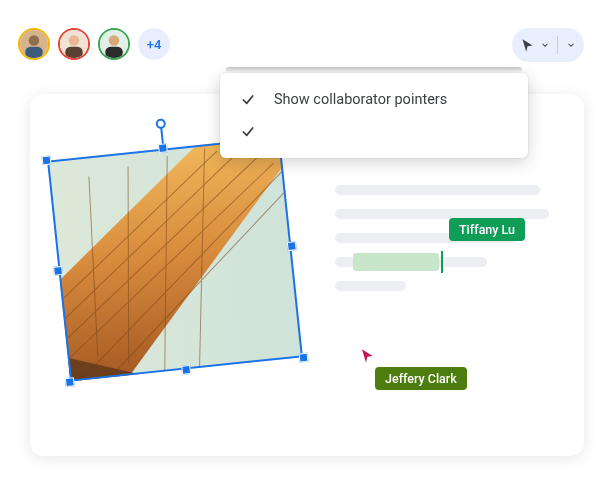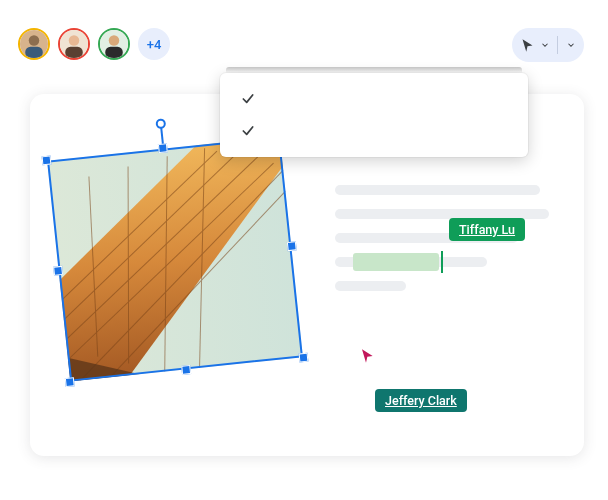--- a/index.html
+++ b/index.html
@@ -197,32 +197,30 @@
 
     
     .name-tag {
       position: absolute;
       font-size: 12.5px;
       font-weight: 500;
       color: #fff;
       border-radius: 4px;
       padding: 4px 10px;
       white-space: nowrap;
-      text-decoration: underline;
     }
     .tag-green {
       background: #0f9d58;
       top: 218px;
       left: 449px;
     }
     .tag-magenta {
-      background: #0f766e;
+      background: #4d7c0f;
       top: 367px;
       left: 375px;
-      margin-top: 22px;
     }
     .ptr-magenta {
       position: absolute;
       top: 348px;
       left: 360px;
       width: 16px; height: 16px;
     }
   </style>
 </head>
 <body>
@@ -325,19 +323,20 @@
 <svg class="ptr-magenta" viewBox="0 0 24 24">
   <path d="M3 2 L19 12 L11 13 L9 22 Z" fill="#c2185b"></path>
 </svg>
 <div class="name-tag tag-magenta">Jeffery Clark</div>
 
 <div class="dropdown">
   <div class="menu-item">
     <svg class="check" viewBox="0 0 24 24">
         <path d="M5 12 L10 17 L19 6" fill="none" stroke="#3c4043" stroke-width="2.6" stroke-linecap="round" stroke-linejoin="round"></path>
       </svg>
+    <span>Show collaborator pointers</span>
   </div>
   <div class="menu-item">
     <svg class="check" viewBox="0 0 24 24">
         <path d="M5 12 L10 17 L19 6" fill="none" stroke="#3c4043" stroke-width="2.6" stroke-linecap="round" stroke-linejoin="round"></path>
       </svg>
   </div>
 </div>
 
 </body></html>

